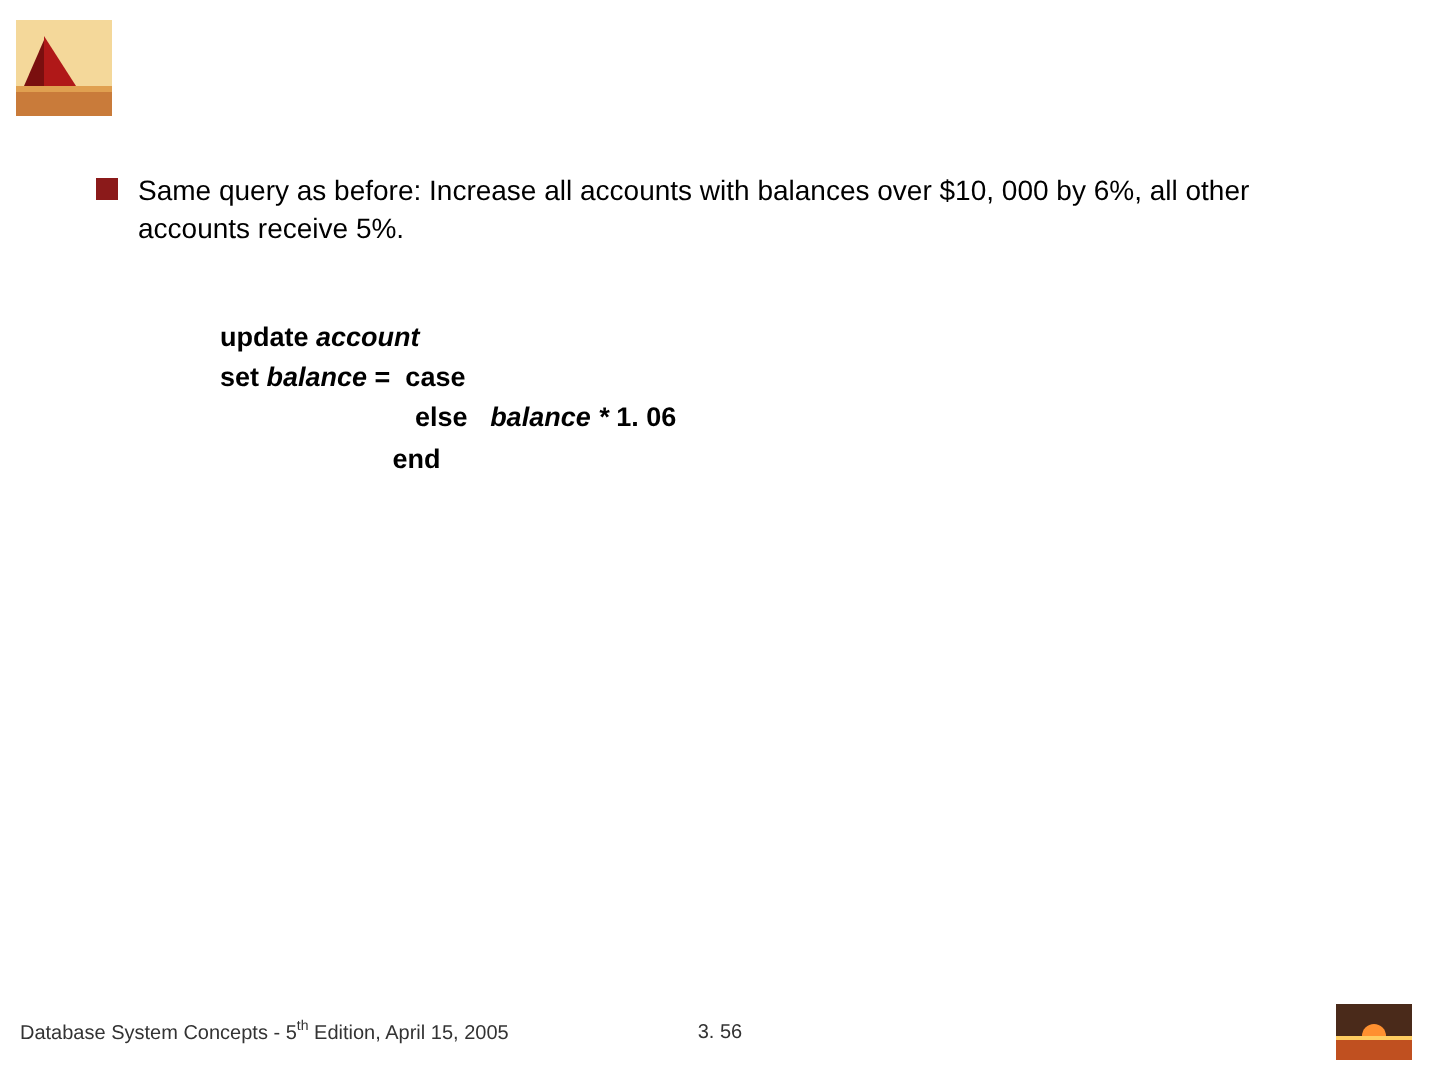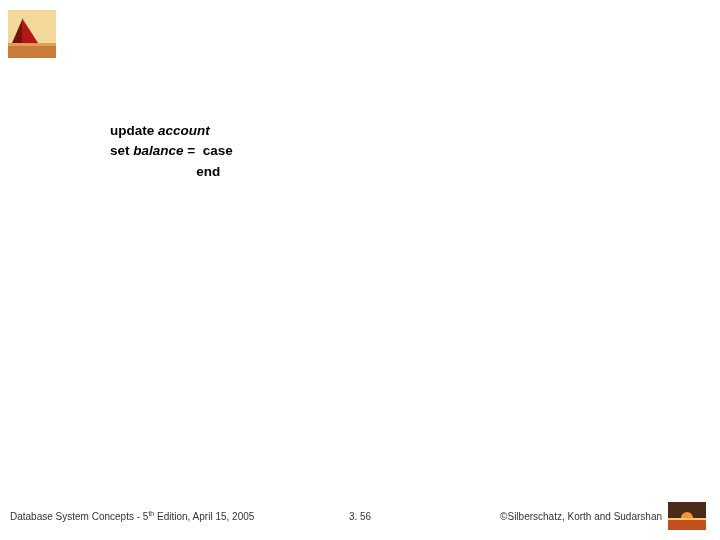--- a/index.html
+++ b/index.html
@@ -97,35 +97,39 @@
   <svg class="logo-top" viewBox="0 0 48 48">
     <rect x="0" y="0" width="48" height="48" fill="#f4d89a"></rect>
     <rect x="0" y="36" width="48" height="12" fill="#c97b3a"></rect>
     <polygon points="14,8 14,33 30,33" fill="#b01818"></polygon>
     <polygon points="14,10 14,33 4,33" fill="#7a0f0f"></polygon>
     <rect x="0" y="33" width="48" height="3" fill="#e0a050"></rect>
   </svg>
 </div>
 
 <div class="content">
+  <div class="bullet-row">
+    <div class="bullet"></div>
+    <div class="bullet-text">Same query as before: Increase all accounts with balances over $10, 000 by 6%, all other accounts receive 5%.</div>
+  </div>
 
   <div class="code-block">
     <div class="code-line"><span class="norm">update </span><span class="ital">account</span></div>
     <div class="code-line"><span class="norm">set </span><span class="ital">balance</span><span class="norm"> =  case</span></div>
+    <div class="code-line"><span>                          </span><span class="norm">else   </span><span class="ital">balance * </span><span class="norm">1. 06</span></div>
     <div class="code-line"><span>                       </span><span class="norm">end</span></div>
   </div>
 </div>
 
 <div class="footer">
   <div class="footer-left">
     <span>Database System Concepts - 5</span><sup>th</sup><span> Edition, April 15, 2005</span>
   </div>
   <div class="footer-center">3. 56</div>
   <div class="footer-right">
-    <span>©Silberschatz, Korth and Sudarshan</span>
     <svg class="logo-bottom" viewBox="0 0 38 28">
       <rect x="0" y="0" width="38" height="16" fill="#4a2a1a"></rect>
       <circle cx="19" cy="16" r="6" fill="#ff9030"></circle>
       <rect x="0" y="16" width="38" height="12" fill="#c05020"></rect>
       <rect x="0" y="16" width="38" height="2" fill="#ffcc60"></rect>
     </svg>
   </div>
 </div>
 
 </body></html>

